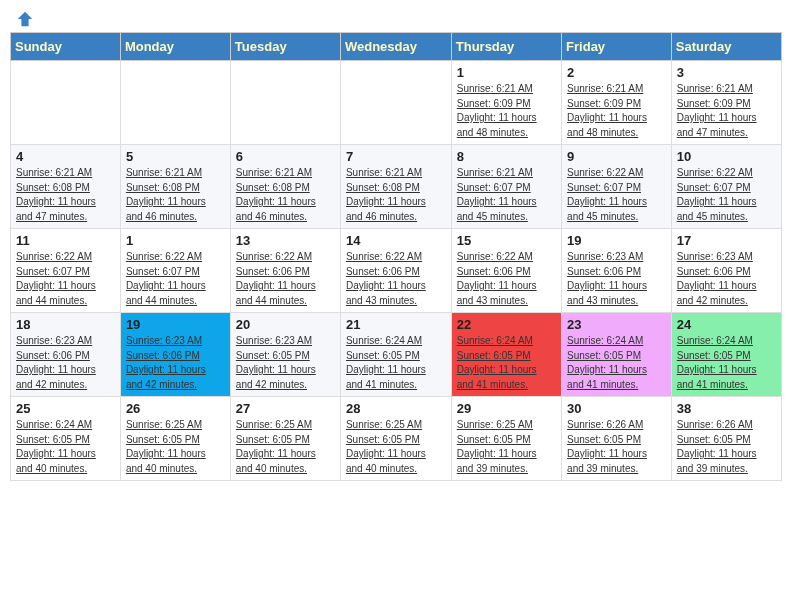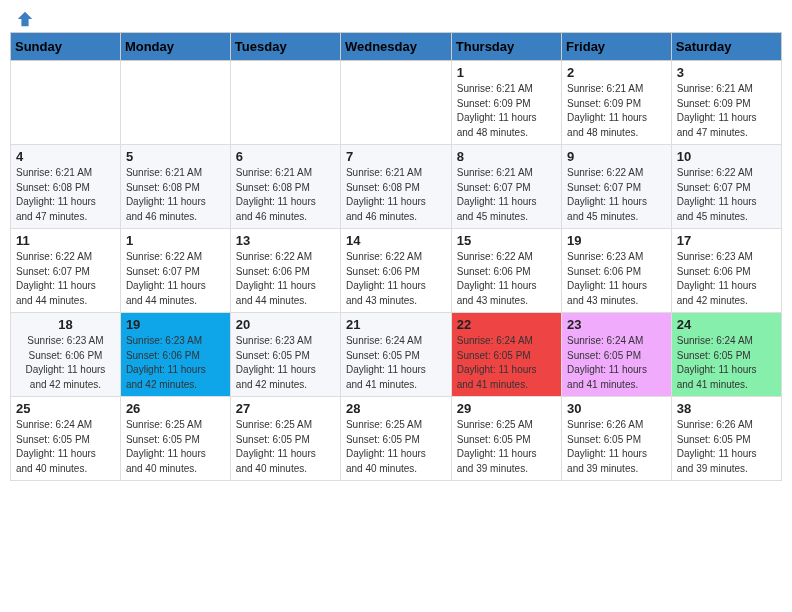--- a/index.html
+++ b/index.html
@@ -50,21 +50,21 @@
       color: #555;
       font-weight: normal;
     }
     .calendar {
       width: 100%;
       border-collapse: collapse;
       border: 1px solid #ccc;
     }
     .calendar th {
       background: #3a7fc1;
-      color: #000000;
+      color: #fef9c3;
       font-size: 13px;
       font-weight: bold;
       padding: 6px 4px;
       text-align: left;
       border: 1px solid #ccc;
     }
     .calendar td {
       vertical-align: top;
       border: 1px solid #ddd;
       padding: 4px 5px;
@@ -81,20 +81,21 @@
       font-size: 13px;
       font-weight: bold;
       color: #222;
       display: block;
       margin-bottom: 2px;
     }
     .day-info {
       font-size: 10px;
       color: #333;
       line-height: 1.45;
+      text-decoration: underline;
     }
     .empty-cell {
       background: #fff !important;
     }
     .week-row td { height: 82px; }
   </style>
 </head>
 <body>
 
 <div class="header">
@@ -249,21 +250,21 @@
         </td>
         <td>
           <span class="day-number">17</span>
           <div class="day-info" style="white-space: pre-line;">Sunrise: 6:23 AM
 Sunset: 6:06 PM
 Daylight: 11 hours
 and 42 minutes.</div>
         </td>
       </tr>
       <tr class="week-row">
-        <td style="background: rgb(245, 247, 250); text-align: center;">
+        <td style="background: rgb(245, 247, 250);">
           <span class="day-number">18</span>
           <div class="day-info" style="white-space: pre-line;">Sunrise: 6:23 AM
 Sunset: 6:06 PM
 Daylight: 11 hours
 and 42 minutes.</div>
         </td>
         <td style="background: #0ea5e9;">
           <span class="day-number">19</span>
           <div class="day-info" style="white-space: pre-line;">Sunrise: 6:23 AM
 Sunset: 6:06 PM

